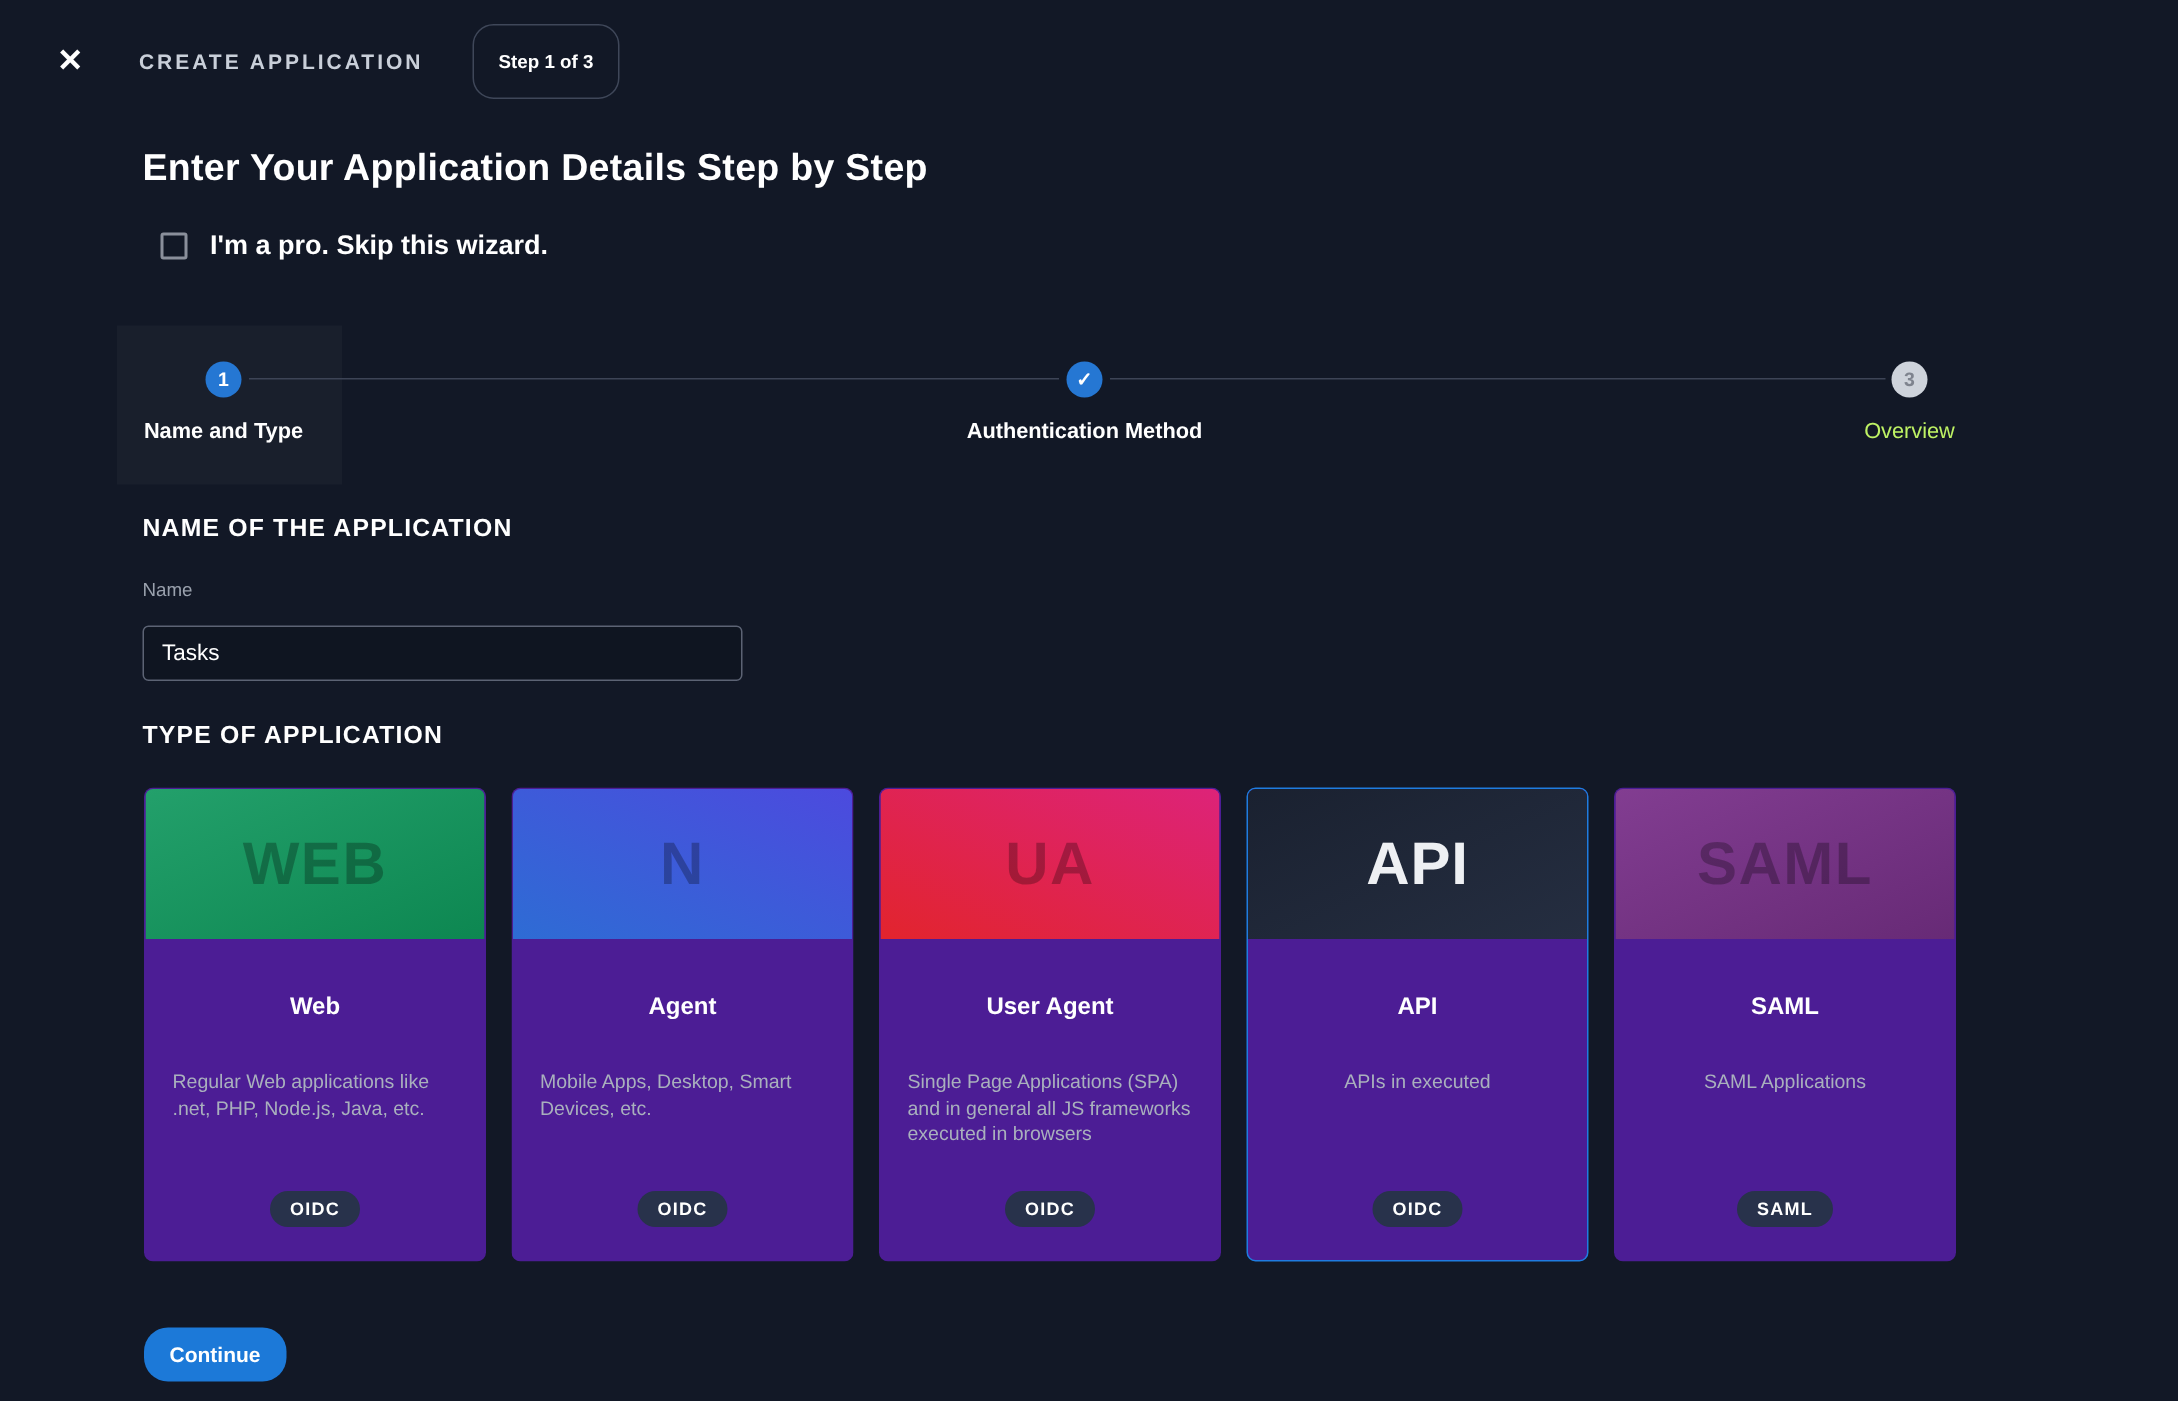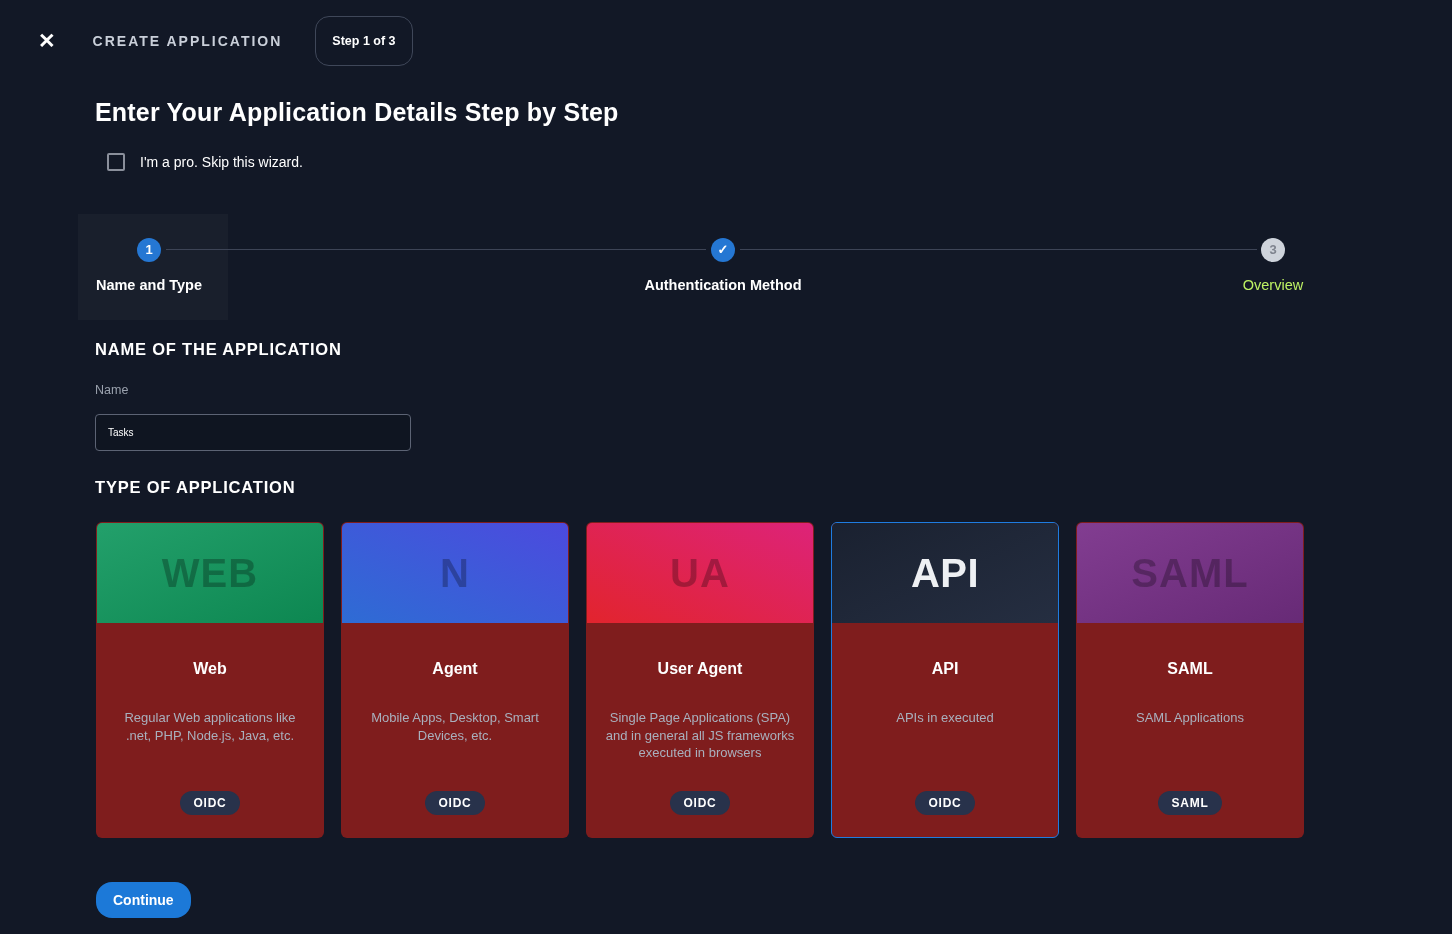--- a/index.html
+++ b/index.html
@@ -26,21 +26,21 @@
     padding:17px 16px; font-size:12.5px; font-weight:bold; color:#ffffff;
   }
 
   
   .page-heading { margin:42px 0 0 95px; font-size:25px; font-weight:700; letter-spacing:0.2px; }
   .skip-row { margin:26px 0 0 107px; display:flex; align-items:center; gap:15px; cursor:pointer; width:max-content; }
   .checkbox {
     width:18px; height:18px; border:2px solid #8a8f9b; border-radius:2px;
     background:transparent; flex:0 0 auto;
   }
-  .skip-label { font-size:14px; font-weight:normal; }
+  .skip-label { font-size:18px; font-weight:bold; }
 
   
   .stepper { position:relative; height:106px; margin-top:43px; }
   .step-highlight {
     position:absolute; left:78px; top:0; width:150px; height:106px;
     background:rgba(255,255,255,0.03);
   }
   .step-line { position:absolute; top:35px; height:1px; background:#3d4456; }
   .line-1 { left:166px; width:540px; }
   .line-2 { left:740px; width:517px; }
@@ -52,41 +52,41 @@
   .step.active .step-circle, .step.done .step-circle { background:#2577d3; color:#ffffff; }
   .step.upcoming .step-circle { background:#ced3db; color:#7e838e; }
   .step-label { margin-top:15px; font-size:14.5px; }
   .step.active .step-label, .step.done .step-label { font-weight:bold; color:#ffffff; }
   .step.upcoming .step-label { font-weight:400; color:#bef264; }
 
   
   .section-heading { margin:20px 0 0 95px; font-size:16.5px; font-weight:bold; letter-spacing:0.8px; }
   .field-label { margin:24px 0 17px 95px; font-size:12.5px; color:#9aa1ad; }
   .name-input {
-    display:block; margin:7px 0 0 95px; width:316px; height:37px;
+    display:block; margin:7px 0 0 95px; width:400px; height:37px;
     background:rgba(0,0,0,0.12); border:1px solid #5c6374; border-radius:4px;
-    color:#ffffff; font-size:10px; padding:0 12px; font-family:inherit; outline:none;
+    color:#ffffff; font-size:15px; padding:0 12px; font-family:inherit; outline:none;
   }
 
   .type-heading { margin-top:27px; }
 
   
   .cards { display:flex; gap:17px; margin:25px 0 0 96px; }
   .card {
-    width:228px; height:316px; background:#7f1d1d; border-radius:6px;
+    width:228px; height:316px; background:#4c1d95; border-radius:6px;
     border:1px solid transparent; overflow:hidden;
     display:flex; flex-direction:column; cursor:pointer;
   }
   .card.selected { border:1px solid #1f7ce0; }
   .card-head { height:100px; flex:0 0 auto; display:flex; align-items:center; justify-content:center; }
   .card-abbr { font-size:40px; font-weight:bold; color:rgba(0,0,0,0.27); letter-spacing:1px; }
   .card.selected .card-abbr { color:#eef0f3; font-weight:600; letter-spacing:0.5px; }
   .card-body { flex:1; display:flex; flex-direction:column; align-items:center; padding:37px 18px 22px; }
   .card-title { font-size:16px; font-weight:bold; }
-  .card-desc { margin-top:31px; font-size:13px; line-height:1.35; color:#a9b0bd; text-align:center; }
+  .card-desc { margin-top:31px; font-size:13px; line-height:1.35; color:#a9b0bd; }
   .card-badge {
     margin-top:auto; background:#28324b; border-radius:13px; padding:5px 13px;
     font-size:12px; font-weight:bold; letter-spacing:0.8px; color:#ffffff;
   }
 
   
   .continue-btn {
     margin:44px 0 0 96px; background:#1c79d8; color:#ffffff; border:none;
     border-radius:16px; padding:10px 17px; font-size:14px; font-weight:bold;
     font-family:inherit; cursor:pointer;

